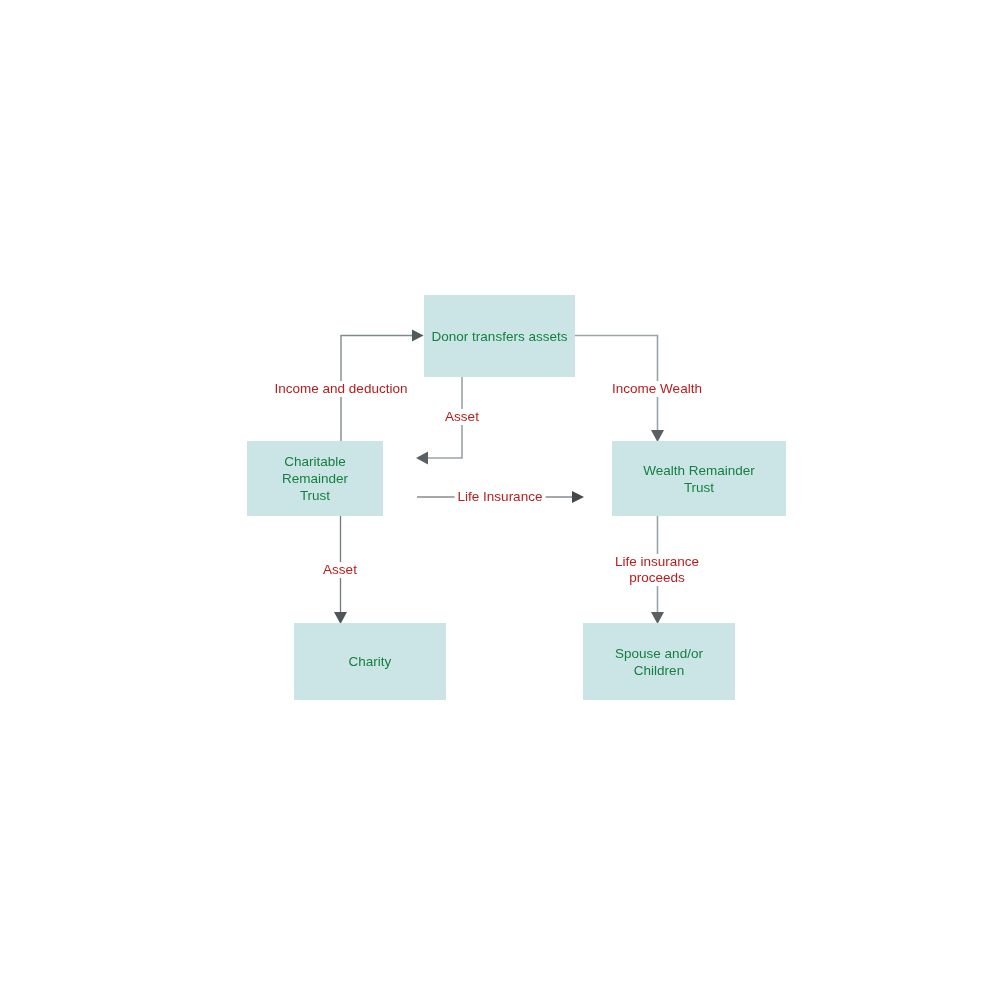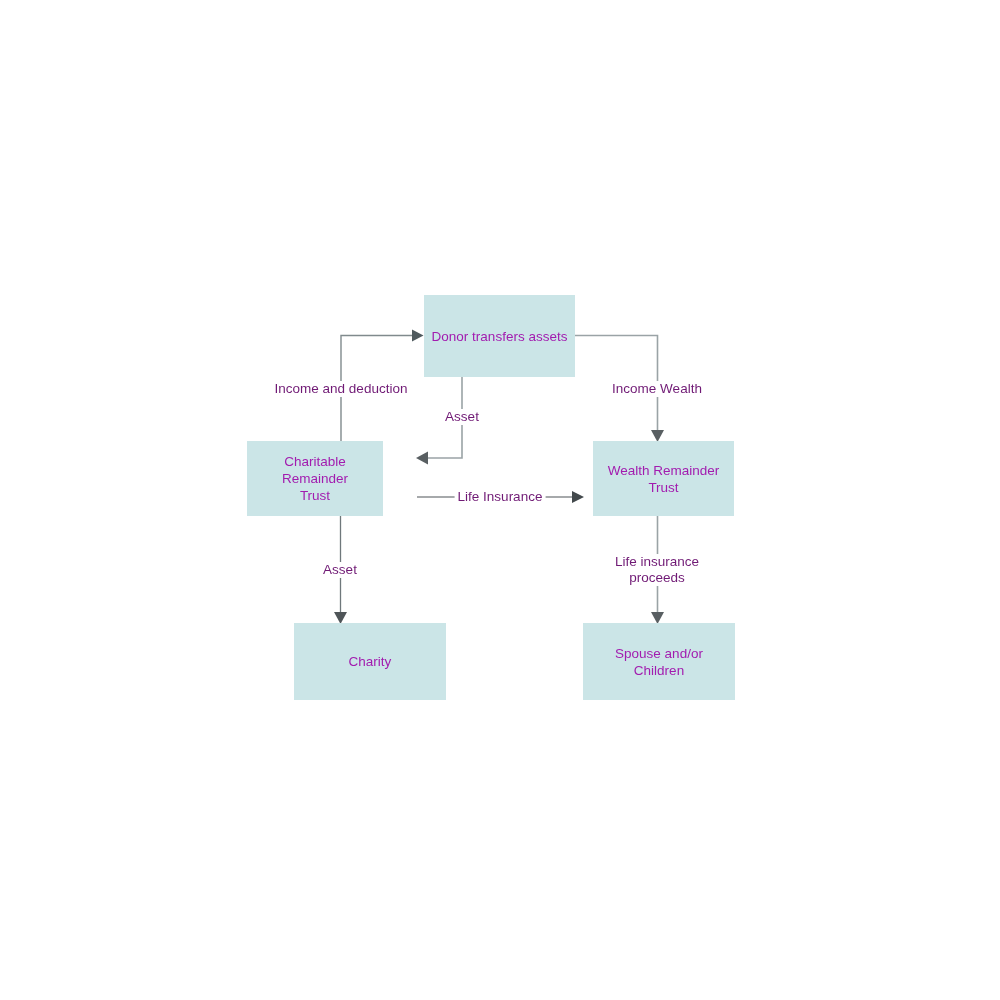--- a/index.html
+++ b/index.html
@@ -28,31 +28,31 @@
     width: 1000px;
     height: 1000px;
   }
   .node {
     position: absolute;
     background: #cbe5e7;
     display: flex;
     align-items: center;
     justify-content: center;
     text-align: center;
-    color: #a21caf;
+    color: #15803d;
     font-size: 13.5px;
     line-height: 17px;
     font-family: "Liberation Sans", sans-serif;
     box-sizing: border-box;
     padding: 2px 6px;
     white-space: pre-line;
   }
   .edge-label {
     position: absolute;
-    color: #701a75;
+    color: #b91c1c;
     font-size: 13.5px;
     line-height: 16px;
     font-family: "Liberation Sans", sans-serif;
     text-align: center;
     background: #ffffff;
     padding: 0 3px;
     white-space: pre-line;
     transform: translate(-50%, -50%);
     box-sizing: border-box;
   }
@@ -93,21 +93,21 @@
       <path d="M 657.5 516 L 657.5 612" fill="none" stroke="#9aa3a6" stroke-width="1.6"></path>
       <polygon points="651,612 664,612 657.5,624" fill="#595f62"></polygon>
     </g>
   </svg>
 
   <div class="node" style="left:424px; top:295px; width:151px; height:82px;">Donor transfers assets</div>
 
   <div class="node" style="left:247px; top:441px; width:136px; height:75px;">Charitable Remainder
 Trust</div>
 
-  <div class="node" style="left:593px; top:441px; width:141px; height:75px;">Wealth Remainder
+  <div class="node" style="left:612px; top:441px; width:174px; height:75px;">Wealth Remainder
 Trust</div>
 
   <div class="node" style="left:265px; top:623px; width:152px; height:77px;margin-left:29px;">Charity</div>
 
   <div class="node" style="left:583px; top:623px; width:152px; height:77px;">Spouse and/or Children</div>
 
   <div class="edge-label" style="left:341px; top:389px;">Income and deduction</div>
 
   <div class="edge-label" style="left:462px; top:417px;">Asset</div>
 

